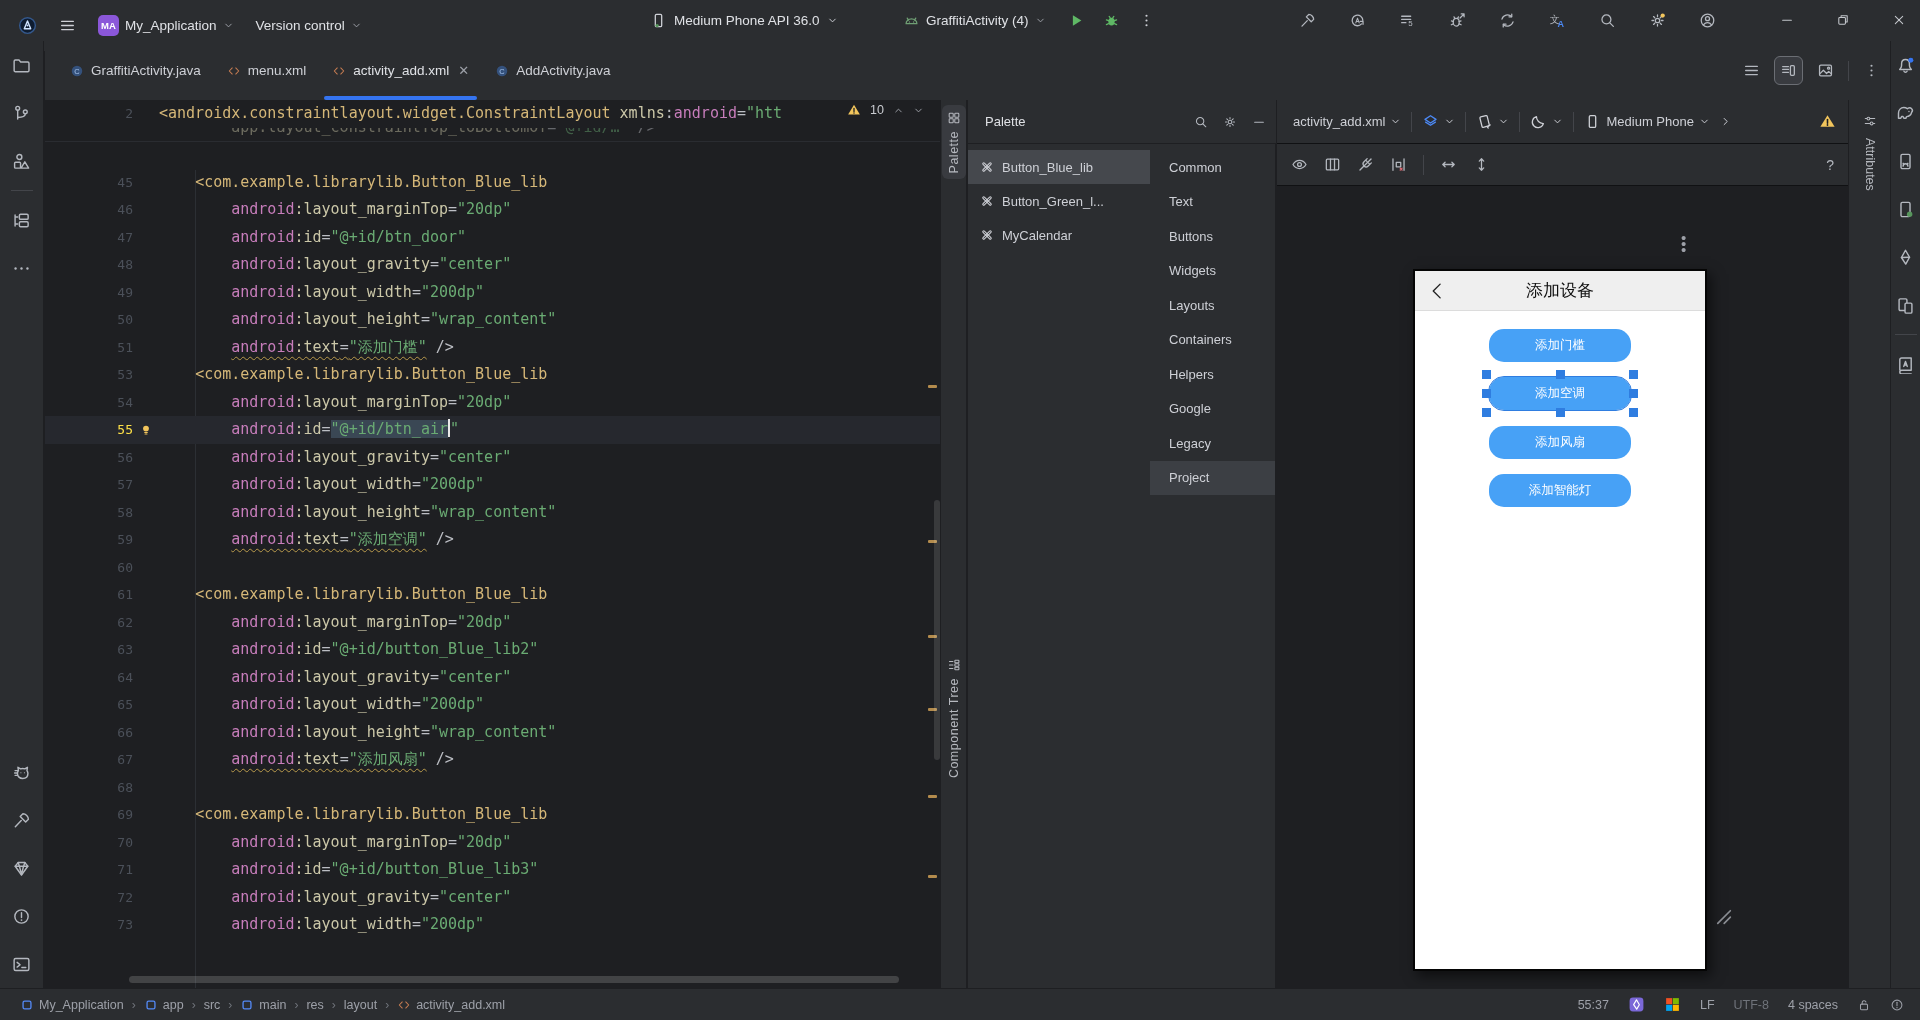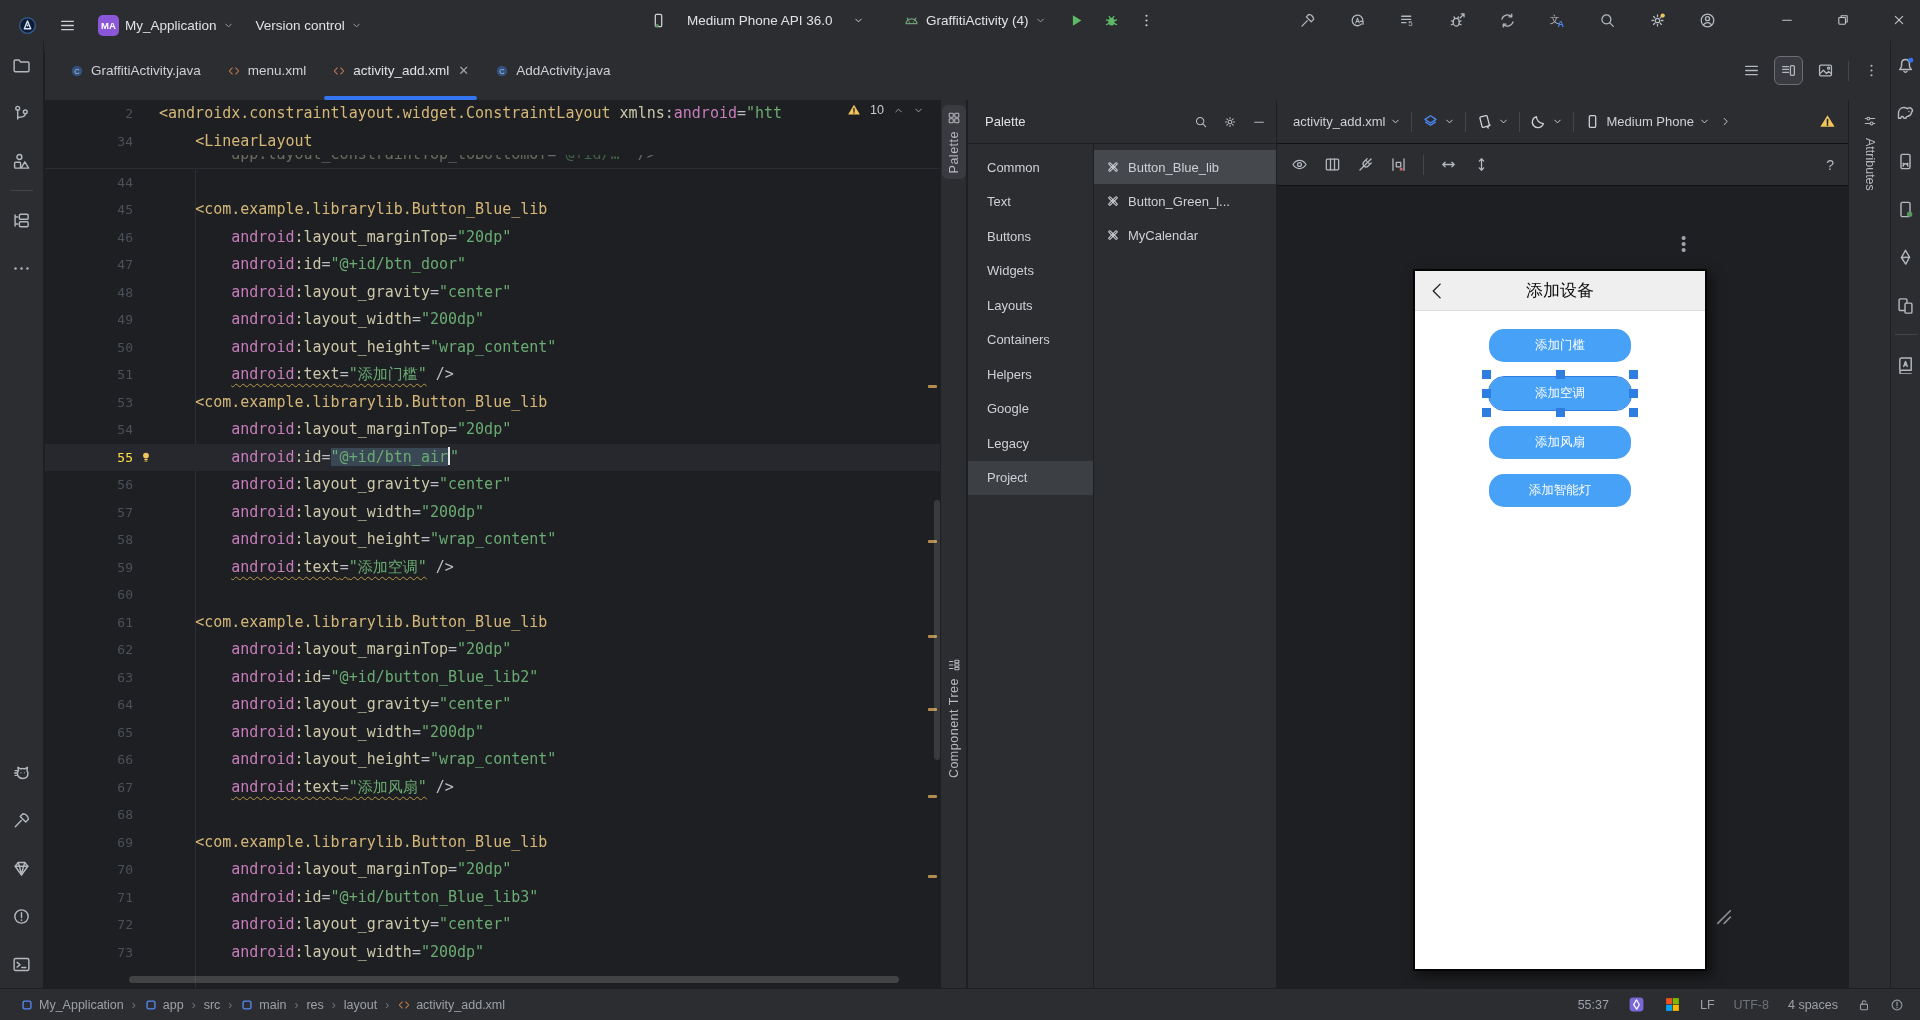--- a/index.html
+++ b/index.html
@@ -13,21 +13,21 @@
   #app{position:relative;width:1920px;height:1020px}
 
   
   #titlebar{position:absolute;left:0;top:0;width:1920px;height:52px;background:#2b2d30;
     border-bottom:1px solid #1e1f22;display:flex;align-items:center;color:#ced0d6;font-size:13.5px}
   .tb-item{display:flex;align-items:center;gap:6px;color:#9da0a8}
   .tb-label{color:#dfe1e5}
   #tb-left{display:flex;align-items:center;gap:22px;padding-left:18px}
   .badge{width:21px;height:21px;border-radius:5px;background:#8b57d9;color:#fff;font-size:9.5px;
     font-weight:bold;display:flex;align-items:center;justify-content:center}
-  #dev-sel{position:absolute;left:650px;top:0;height:40px;display:flex;align-items:center;gap:20px}
+  #dev-sel{position:absolute;left:650px;top:0;height:40px;display:flex;align-items:center;gap:7px}
   #run-grp{position:absolute;left:903px;top:0;height:40px;display:flex;align-items:center;gap:8px}
   #tb-actions{position:absolute;right:204px;top:0;height:40px;display:flex;align-items:center;gap:33px;color:#b4b8bf}
   #tb-win{position:absolute;right:0;top:0;height:40px;display:flex;align-items:center;gap:42px;
     padding-right:14px;color:#c4c7cc}
 
   
   #leftrail{position:absolute;left:0;top:41px;width:44px;bottom:32px;background:#2b2d30;
     border-right:1px solid #1e1f22;display:flex;flex-direction:column;align-items:center;color:#b4b8bf}
   #rightrail{position:absolute;left:1890px;top:41px;width:30px;bottom:32px;background:#2b2d30;
     border-left:1px solid #1e1f22;display:flex;flex-direction:column;align-items:center;color:#b4b8bf}
@@ -457,25 +457,20 @@
             <circle cx="8" cy="12.5" r="1" fill="currentColor" stroke="none"></circle>
           </svg>
         </span>
     </div>
   </div>
 
   <section id="editor">
     <div class="indent-guide"></div>
     <div id="lines">
         <div class="cl">
-    <span class="gut">44</span>
-    <span class="bulbcol"></span>
-    <span class="codetext"></span>
-        </div>
-        <div class="cl">
     <span class="gut">45</span>
     <span class="bulbcol"></span>
     <span class="codetext"><span class="seg-p">    </span><span class="seg-t">&lt;com.example.librarylib.Button_Blue_lib</span></span>
         </div>
         <div class="cl">
     <span class="gut">46</span>
     <span class="bulbcol"></span>
     <span class="codetext"><span class="seg-p">        </span><span class="seg-n">android</span><span class="seg-a">:layout_marginTop</span><span class="seg-o">=</span><span class="seg-v">"20dp"</span></span>
         </div>
         <div class="cl">
@@ -616,25 +611,20 @@
     <span class="codetext"><span class="seg-p">        </span><span class="seg-n">android</span><span class="seg-a">:layout_width</span><span class="seg-o">=</span><span class="seg-v">"200dp"</span></span>
         </div>
       </div>
     <div id="sticky">
       <div id="sticky-rows">
           <div class="cl">
     <span class="gut">2</span>
     <span class="bulbcol"></span>
     <span class="codetext"><span class="seg-t">&lt;androidx.constraintlayout.widget.ConstraintLayout</span><span class="seg-p"> </span><span class="seg-a">xmlns</span><span class="seg-o">:</span><span class="seg-n">android</span><span class="seg-o">=</span><span class="seg-v">"htt</span></span>
           </div>
-          <div class="cl">
-    <span class="gut">34</span>
-    <span class="bulbcol"></span>
-    <span class="codetext"><span class="seg-p">    </span><span class="seg-t">&lt;LinearLayout</span></span>
-          </div>
         </div>
       <div id="fadedwrap">
           <div class="cl" id="faded-line">
             <span class="gut"></span>
             <span class="bulbcol"></span>
             <span class="codetext"><span class="seg-a">        app:layout_constraintTop_toBottomOf</span><span class="seg-o">=</span><span class="seg-v">"@+id/…"</span><span class="seg-p"> /&gt;</span></span>
           </div>
         </div>
     </div>
     <div id="insp-widget">
@@ -711,52 +701,20 @@
             </svg>
           </span>
         <span class="ic ic14">
             <svg viewBox="0 0 16 16" fill="none" stroke="currentColor" stroke-width="1.2" stroke-linecap="round" stroke-linejoin="round">
               <path d="M3 8.3h10"></path>
             </svg>
           </span>
       </span>
     </div>
     <div id="palette-body">
-      <div id="pal-cats">
-          <div class="pal-cat">
-            <span>Common</span>
-          </div>
-          <div class="pal-cat">
-            <span>Text</span>
-          </div>
-          <div class="pal-cat">
-            <span>Buttons</span>
-          </div>
-          <div class="pal-cat">
-            <span>Widgets</span>
-          </div>
-          <div class="pal-cat">
-            <span>Layouts</span>
-          </div>
-          <div class="pal-cat">
-            <span>Containers</span>
-          </div>
-          <div class="pal-cat">
-            <span>Helpers</span>
-          </div>
-          <div class="pal-cat">
-            <span>Google</span>
-          </div>
-          <div class="pal-cat">
-            <span>Legacy</span>
-          </div>
-          <div class="pal-cat sel">
-            <span>Project</span>
-          </div>
-        </div>
       <div id="pal-comps">
           <div class="pal-comp sel">
     <span class="ic ic14">
               <svg viewBox="0 0 16 16" fill="none" stroke="currentColor" stroke-width="1.2" stroke-linecap="round" stroke-linejoin="round">
                 <g transform="rotate(45 8 8)">
                   <rect x="6.9" y="1.6" width="2.2" height="12.8" rx="1.1"></rect>
                 </g>
                 <g transform="rotate(-45 8 8)">
                   <rect x="6.9" y="1.6" width="2.2" height="12.8" rx="1.1"></rect>
                 </g>
@@ -782,20 +740,52 @@
               <svg viewBox="0 0 16 16" fill="none" stroke="currentColor" stroke-width="1.2" stroke-linecap="round" stroke-linejoin="round">
                 <g transform="rotate(45 8 8)">
                   <rect x="6.9" y="1.6" width="2.2" height="12.8" rx="1.1"></rect>
                 </g>
                 <g transform="rotate(-45 8 8)">
                   <rect x="6.9" y="1.6" width="2.2" height="12.8" rx="1.1"></rect>
                 </g>
               </svg>
             </span>
     <span>MyCalendar</span>
+          </div>
+        </div>
+      <div id="pal-cats">
+          <div class="pal-cat">
+            <span>Common</span>
+          </div>
+          <div class="pal-cat">
+            <span>Text</span>
+          </div>
+          <div class="pal-cat">
+            <span>Buttons</span>
+          </div>
+          <div class="pal-cat">
+            <span>Widgets</span>
+          </div>
+          <div class="pal-cat">
+            <span>Layouts</span>
+          </div>
+          <div class="pal-cat">
+            <span>Containers</span>
+          </div>
+          <div class="pal-cat">
+            <span>Helpers</span>
+          </div>
+          <div class="pal-cat">
+            <span>Google</span>
+          </div>
+          <div class="pal-cat">
+            <span>Legacy</span>
+          </div>
+          <div class="pal-cat sel">
+            <span>Project</span>
           </div>
         </div>
     </div>
   </aside>
 
   <section id="design">
     <div id="ds-row1">
       <span class="chip">
         <span>activity_add.xml</span>
         <span class="ic ic12">

